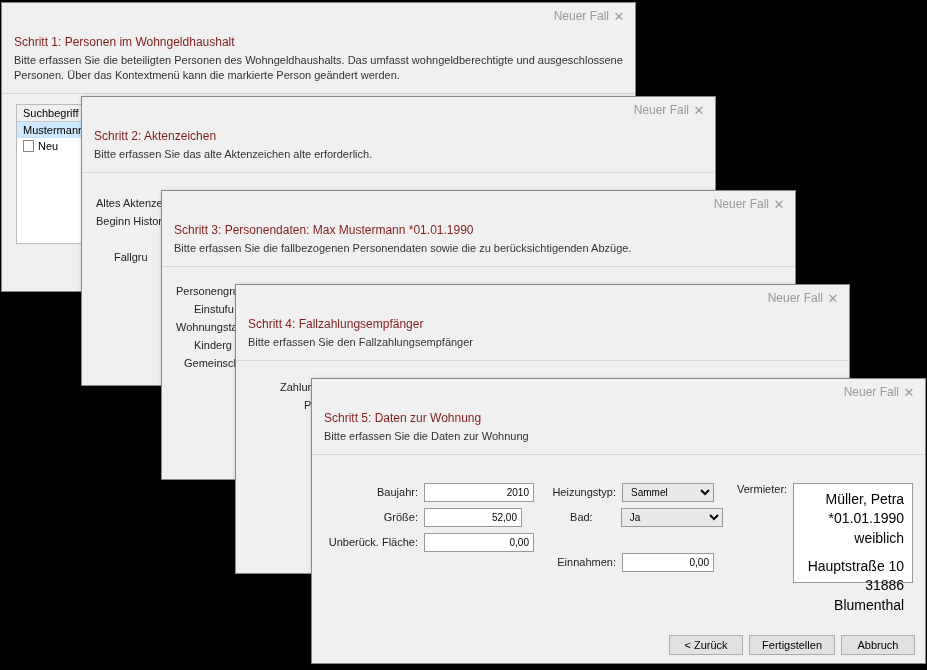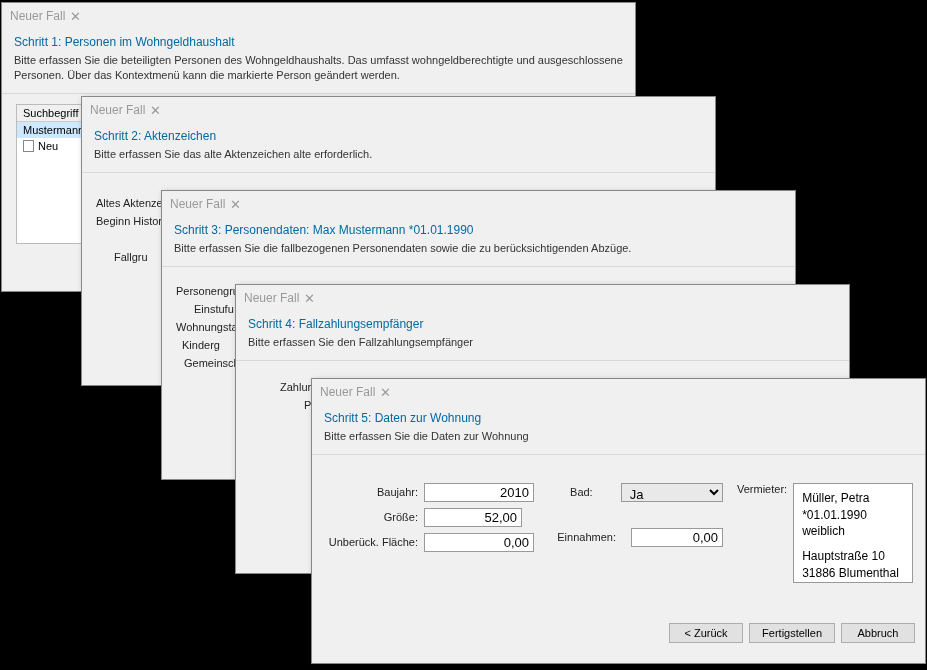--- a/index.html
+++ b/index.html
@@ -13,21 +13,21 @@
       overflow: hidden;
     }
     .dialog {
       position: absolute;
       background: #f0f0f0;
       border: 1px solid #888;
       box-shadow: 2px 2px 6px rgba(0,0,0,0.25);
     }
     .titlebar {
       display: flex;
-      justify-content: flex-start;
+      justify-content: flex-end;
       align-items: center;
       padding: 4px 6px 4px 8px;
       background: #f0f0f0;
       color: #999;
       font-size: 12px;
     }
     .titlebar .close {
       width: 20px;
       height: 18px;
       display: flex;
@@ -36,21 +36,21 @@
       font-size: 13px;
       color: #999;
       cursor: pointer;
     }
     .stepheader {
       padding: 6px 12px 10px 12px;
       border-bottom: 1px solid #d8d8d8;
     }
     .steptitle {
       font-size: 12px;
-      color: #0369a1;
+      color: #7f1d1d;
       margin-bottom: 4px;
     }
     .stepdesc {
       font-size: 11px;
       color: #333;
       line-height: 1.35;
     }
     .body {
       padding: 10px 14px;
     }
@@ -62,37 +62,38 @@
     }
     .field-label {
       text-align: right;
       color: #222;
     }
     input[type="text"], select {
       border: 1px solid #999;
       background: #fff;
       padding: 2px 4px;
       font-family: inherit;
-      font-size: 13px;
+      font-size: 10px;
       height: 19px;
     }
     select {
       background: #e9e9e9;
     }
     .numeric { text-align: right; }
     .group {
       border: 1px solid #999;
       background: #fff;
       padding: 6px 8px;
-      font-size: 12px;
+      font-size: 14px;
       line-height: 1.4;
+      text-align: right;
     }
     .btnbar {
       position: absolute;
-      bottom: 20px;
+      bottom: 8px;
       right: 10px;
       display: flex;
       gap: 6px;
     }
     button {
       background: #e1e1e1;
       border: 1px solid #adadad;
       padding: 3px 12px;
       font-size: 11px;
       font-family: inherit;
@@ -194,21 +195,21 @@
     <div class="field-row">
         <span class="field-label">Personengrup</span>
       </div>
     <div class="field-row">
         <span class="field-label" style="margin-left:18px;">Einstufu</span>
       </div>
     <div class="field-row">
         <span class="field-label">Wohnungsta</span>
       </div>
     <div class="field-row">
-        <span class="field-label" style="margin-left:6px;">Kinderg</span>
+        <span class="field-label" style="margin-left:18px;">Kinderg</span>
       </div>
     <div class="field-row">
         <span class="field-label" style="margin-left:8px;">Gemeinsch</span>
       </div>
   </div>
 </div>
 
 <div class="dialog" style="left:235px; top:284px; width:615px; height:290px;">
   <div class="titlebar">
     <span>Neuer Fall</span>
@@ -249,27 +250,33 @@
           <span class="field-label" style="width:92px;">Größe:</span>
           <input type="text" class="numeric" style="width: 98px;" value="52,00">
         </div>
         <div class="field-row">
           <span class="field-label" style="width:92px;">Unberück. Fläche:</span>
           <input type="text" class="numeric" style="width: 110px;" value="0,00">
         </div>
       </div>
 
       <div style="width:175px;">
+        <div class="field-row">
+          <span class="field-label" style="width:68px;">Heizungstyp:</span>
+          <select style="width:92px;">
+            <option>Sammel</option>
+          </select>
+        </div>
         <div class="field-row">
           <span class="field-label" style="width:68px;text-align:center;">Bad:</span>
           <select style="width:104px;">
             <option>Ja</option>
           </select>
         </div>
-        <div class="field-row" style="margin-top:26px;justify-content:space-between;">
+        <div class="field-row" style="margin-top:26px;">
           <span class="field-label" style="width:68px;">Einnahmen:</span>
           <input type="text" class="numeric" style="width: 92px;" value="0,00">
         </div>
       </div>
 
       <div style="flex:1;">
         <div style="display:flex; gap:6px;">
           <span class="field-label">Vermieter:</span>
           <div class="group" style="width:120px; height:100px;">
             <div>Müller, Petra</div>

